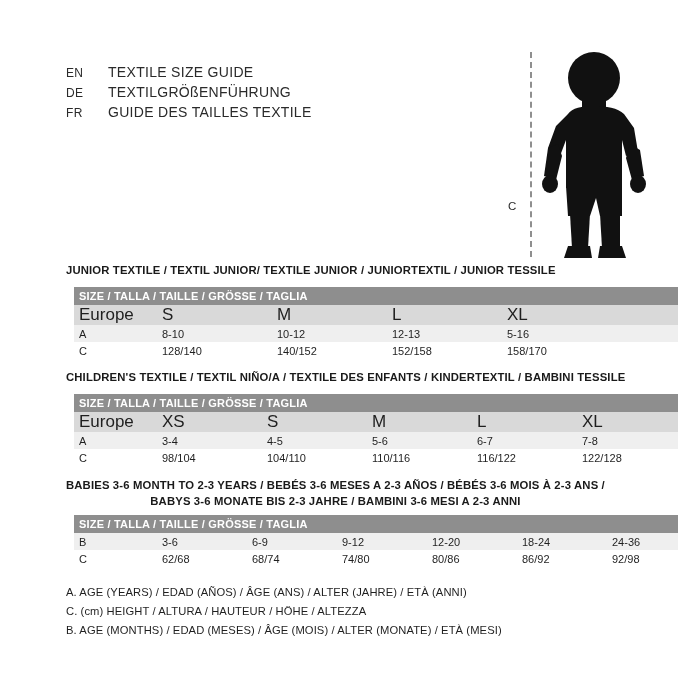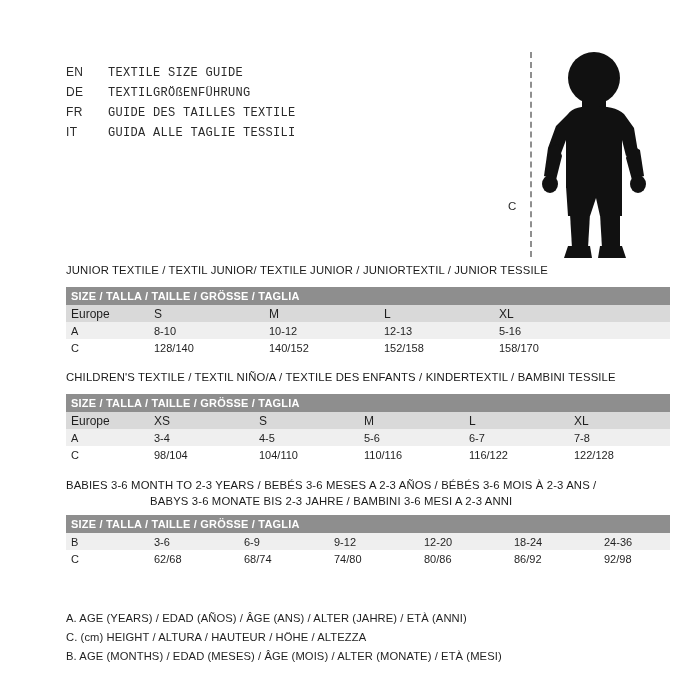--- a/index.html
+++ b/index.html
@@ -33,24 +33,23 @@
     height: 20px;
     line-height: 20px;
   }
   .lang-code {
     width: 42px;
     font-size: 12px;
     letter-spacing: 0.3px;
     color: #2a2a2a;
   }
   .lang-text {
-    font-size: 12px;
+    font-size: 14px;
     letter-spacing: 0.3px;
     color: #2a2a2a;
-    font-family: Liberation Mono, monospace;
   }
 
   
   .figure-wrap {
     position: absolute;
     left: 500px;
     top: 40px;
     width: 180px;
     height: 220px;
   }
@@ -73,34 +72,34 @@
     position: absolute;
     left: 38px;
     top: 8px;
   }
 
   
   .section-title {
     position: absolute;
     left: 66px;
     font-size: 11.3px;
-    font-weight: normal;
+    font-weight: bold;
     letter-spacing: 0.15px;
     color: #1a1a1a;
     white-space: nowrap;
   }
   .section-title .line2 {
     display: block;
     text-align: center;
   }
 
   
   table.size-table {
     position: absolute;
-    left: 66px;
+    left: 74px;
     border-collapse: collapse;
     width: 604px;
     font-size: 11px;
     color: #1f1f1f;
   }
   table.size-table td, table.size-table th {
     padding: 0;
     text-align: left;
     vertical-align: middle;
     font-weight: normal;
@@ -115,21 +114,21 @@
     font-weight: bold;
     letter-spacing: 0.2px;
     padding-left: 5px;
   }
   tr.sub-row {
     background: #d9d9d9;
   }
   tr.sub-row td {
     height: 17px;
     padding-left: 5px;
-    font-size: 12px;
+    font-size: 17px;
   }
   tr.light-row {
     background: #efefef;
   }
   tr.light-row td {
     height: 17px;
     padding-left: 5px;
     font-size: 11px;
   }
   tr.white-row {
@@ -138,21 +137,21 @@
   tr.white-row td {
     height: 17px;
     padding-left: 5px;
     font-size: 11px;
   }
 
   
   .legend {
     position: absolute;
     left: 66px;
-    top: 609px;
+    top: 583px;
     width: 560px;
   }
   .legend-line {
     font-size: 11.2px;
     line-height: 19px;
     color: #1f1f1f;
     letter-spacing: 0.1px;
   }
 </style>
 </head>
@@ -166,24 +165,20 @@
       <span class="lang-text">TEXTILE SIZE GUIDE</span>
     </div>
     <div class="lang-row">
       <span class="lang-code">DE</span>
       <span class="lang-text">TEXTILGRÖßENFÜHRUNG</span>
     </div>
     <div class="lang-row">
       <span class="lang-code">FR</span>
       <span class="lang-text">GUIDE DES TAILLES TEXTILE</span>
     </div>
-    <div class="lang-row">
-      <span class="lang-code">IT</span>
-      <span class="lang-text">GUIDA ALLE TAGLIE TESSILI</span>
-    </div>
   </div>
 
   <div class="figure-wrap">
     <span class="c-label">C</span>
     <div class="dash-line"></div>
     <svg class="silhouette" width="120" height="215" viewBox="0 0 120 215">
       <g fill="#111111">
 
         <ellipse cx="56" cy="30" rx="26" ry="26"></ellipse>
 

